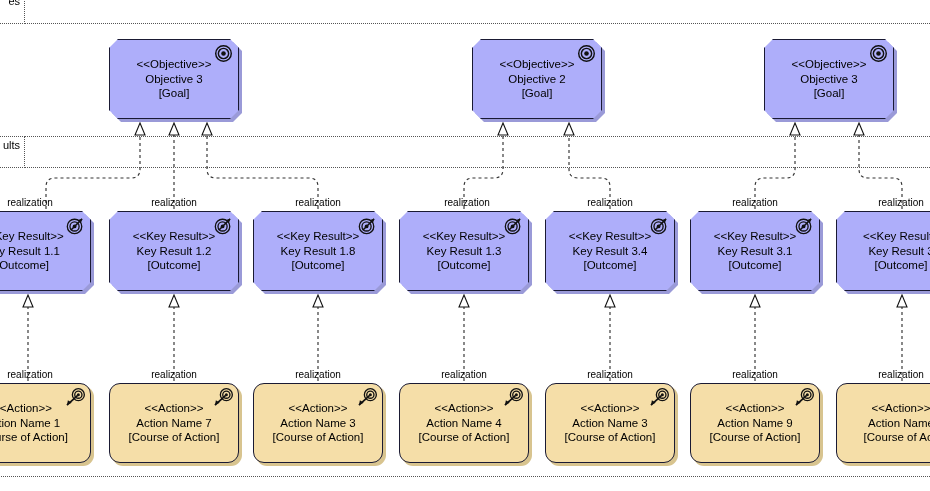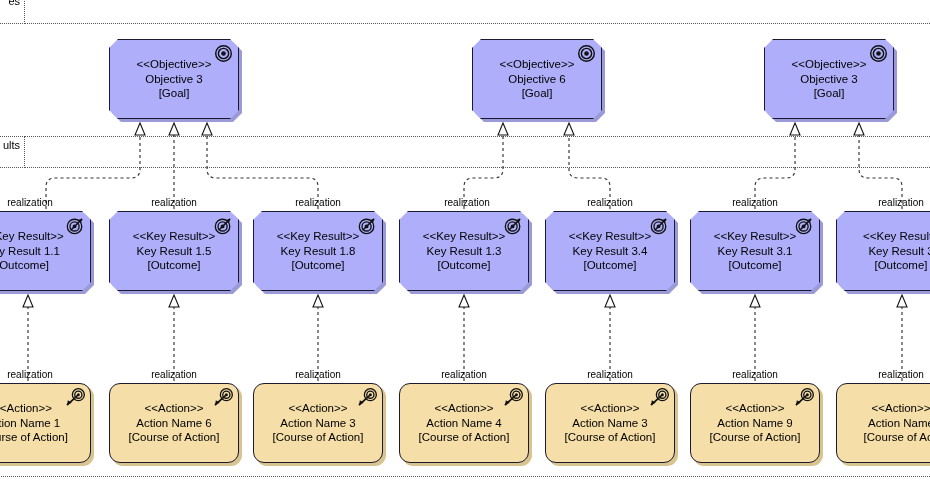--- a/index.html
+++ b/index.html
@@ -117,21 +117,21 @@
   <div class="node oct" style="left:472px;top:39px;width:130px;height:80px;">
     <span class="icon">
       <svg viewBox="0 0 20 20" width="19" height="19">
         <circle cx="10" cy="10" r="8.2" fill="none" stroke="#111" stroke-width="1.5"></circle>
         <circle cx="10" cy="10" r="5.4" fill="none" stroke="#111" stroke-width="1.5"></circle>
         <circle cx="10" cy="10" r="2.4" fill="#111"></circle>
       </svg>
     </span>
     <div class="inner">
       <span>&lt;&lt;Objective&gt;&gt;</span>
-      <span>Objective 6</span>
+      <span>Objective 2</span>
       <span>[Goal]</span>
     </div>
   </div>
 
   <div class="oct-shadow" style="left:767px;top:42px;width:130px;height:80px;"></div>
   <div class="node oct" style="left:764px;top:39px;width:130px;height:80px;">
     <span class="icon">
       <svg viewBox="0 0 20 20" width="19" height="19">
         <circle cx="10" cy="10" r="8.2" fill="none" stroke="#111" stroke-width="1.5"></circle>
         <circle cx="10" cy="10" r="5.4" fill="none" stroke="#111" stroke-width="1.5"></circle>
@@ -169,21 +169,21 @@
       <svg viewBox="0 0 20 20" width="19" height="19">
         <circle cx="9" cy="11" r="7.6" fill="none" stroke="#111" stroke-width="1.4"></circle>
         <circle cx="9" cy="11" r="4.8" fill="none" stroke="#111" stroke-width="1.4"></circle>
         <circle cx="9" cy="11" r="2" fill="#111"></circle>
         <path d="M5,15 L17,3" stroke="#111" stroke-width="1.6"></path>
         <path d="M17,3 L13.2,4 L16,6.8 Z" fill="#111"></path>
       </svg>
     </span>
     <div class="inner">
       <span>&lt;&lt;Key Result&gt;&gt;</span>
-      <span>Key Result 1.5</span>
+      <span>Key Result 1.2</span>
       <span>[Outcome]</span>
     </div>
   </div>
 
   <div class="oct-shadow" style="left:256px;top:214px;width:130px;height:80px;"></div>
   <div class="node oct" style="left:253px;top:211px;width:130px;height:80px;">
     <span class="icon">
       <svg viewBox="0 0 20 20" width="19" height="19">
         <circle cx="9" cy="11" r="7.6" fill="none" stroke="#111" stroke-width="1.4"></circle>
         <circle cx="9" cy="11" r="4.8" fill="none" stroke="#111" stroke-width="1.4"></circle>
@@ -286,21 +286,21 @@
       <svg viewBox="0 0 20 20" width="19" height="19">
         <circle cx="13" cy="7" r="6.3" fill="none" stroke="#111" stroke-width="1.4"></circle>
         <circle cx="13" cy="7" r="3.8" fill="none" stroke="#111" stroke-width="1.4"></circle>
         <circle cx="13" cy="7" r="1.6" fill="#111"></circle>
         <path d="M1,18 L12,8" stroke="#111" stroke-width="1.8"></path>
         <path d="M1,18 L2,13 L6,15.4 Z" fill="#111"></path>
       </svg>
     </span>
     <div class="inner">
       <span>&lt;&lt;Action&gt;&gt;</span>
-      <span>Action Name 6</span>
+      <span>Action Name 7</span>
       <span>[Course of Action]</span>
     </div>
   </div>
 
   <div class="rnd-shadow" style="left:256px;top:386px;width:130px;height:80px;"></div>
   <div class="node rnd" style="left:253px;top:383px;width:130px;height:80px;">
     <span class="icon">
       <svg viewBox="0 0 20 20" width="19" height="19">
         <circle cx="13" cy="7" r="6.3" fill="none" stroke="#111" stroke-width="1.4"></circle>
         <circle cx="13" cy="7" r="3.8" fill="none" stroke="#111" stroke-width="1.4"></circle>

